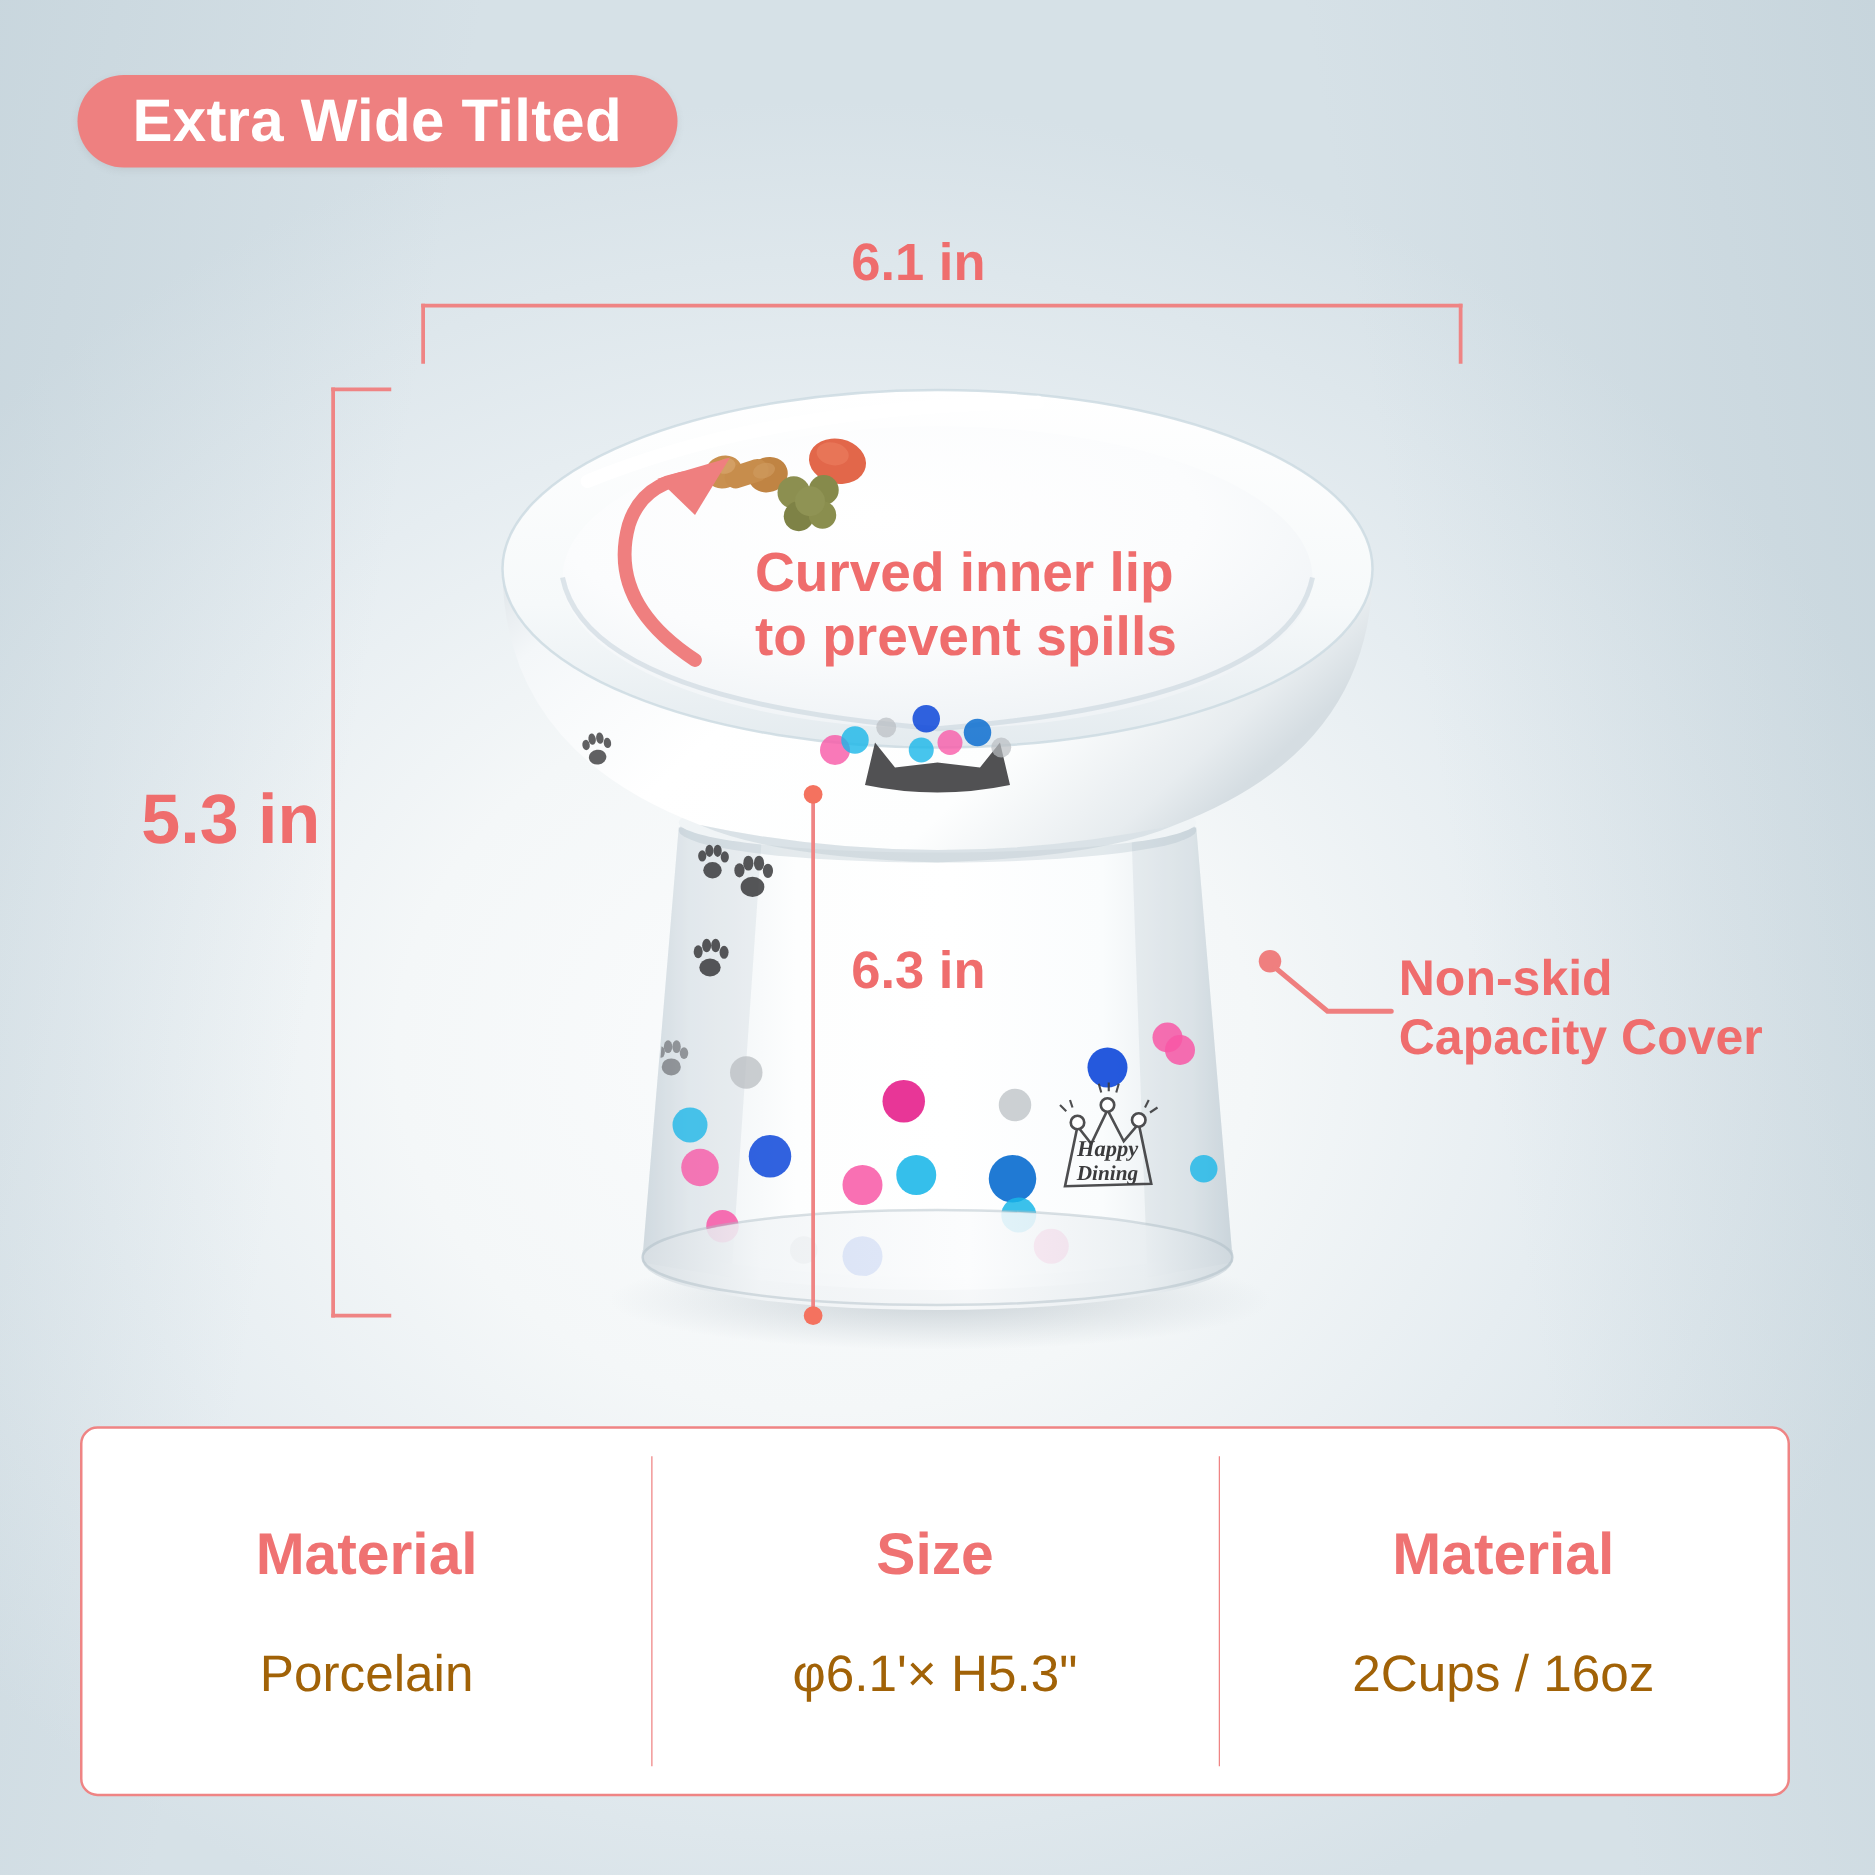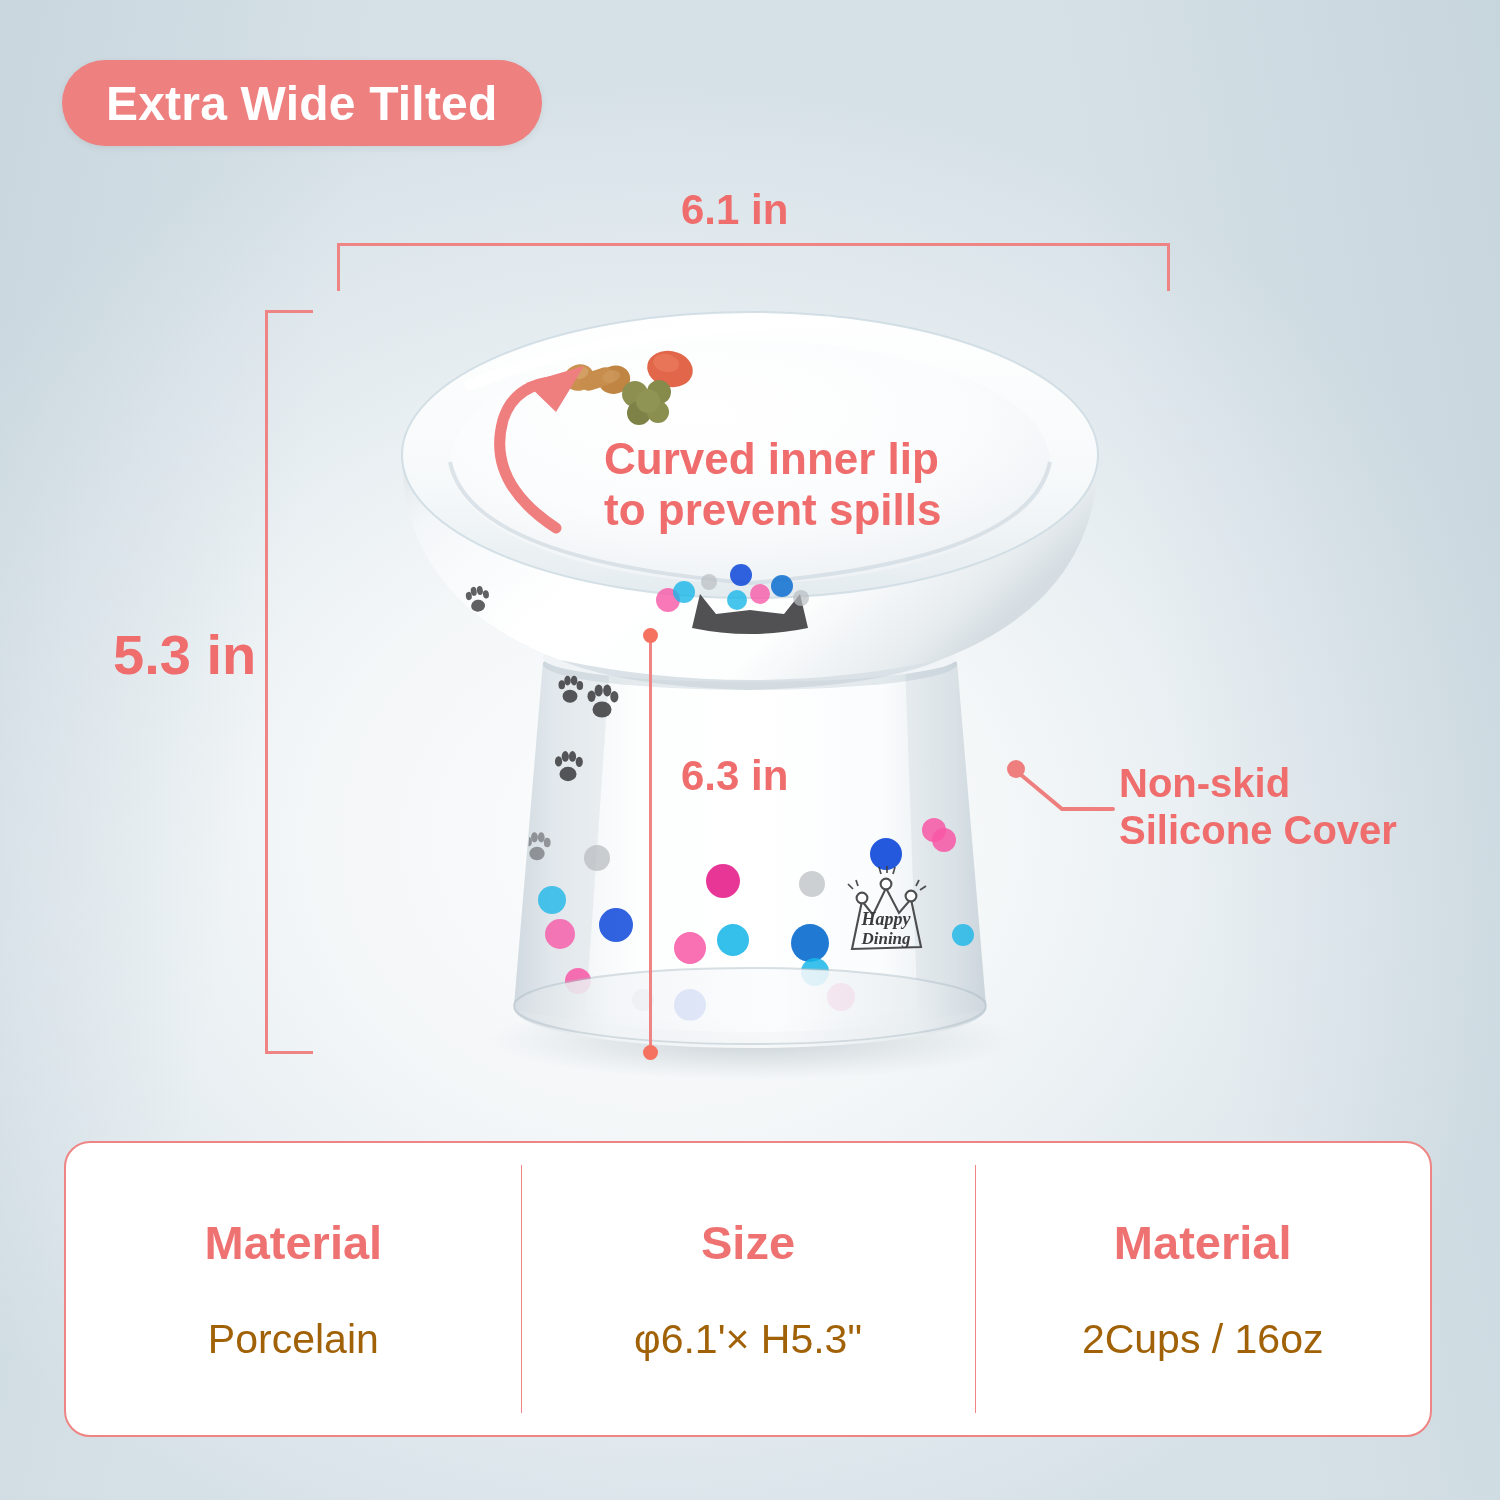--- a/index.html
+++ b/index.html
@@ -31,21 +31,21 @@
       linear-gradient(100deg, rgba(170,190,200,.30) 0%, rgba(255,255,255,0) 22%),
       linear-gradient(260deg, rgba(170,190,200,.34) 0%, rgba(255,255,255,0) 26%);
     pointer-events: none;
   }
 
   
   .badge {
     position: absolute;
     left: 62px;
     top: 60px;
-    height: 86px;
+    height: 74px;
     padding: 0 44px;
     display: flex;
     align-items: center;
     background: #ee8080;
     border-radius: 49px;
     box-shadow: 0 2px 6px rgba(120,110,115,.14);
     z-index: 30;
   }
   .badge-text {
     color: #ffffff;
@@ -93,21 +93,21 @@
 
   
   .spec-card {
     position: absolute;
     left: 64px;
     top: 1141px;
     width: 1368px;
     height: 296px;
     background: #ffffff;
     border: 2px solid #ef8484;
-    border-radius: 26px;
+    border-radius: 14px;
     display: flex;
     z-index: 30;
     box-sizing: border-box;
   }
   .spec-col {
     flex: 1;
     position: relative;
     display: flex;
     flex-direction: column;
     align-items: center;
@@ -391,21 +391,21 @@
     <div>Curved inner lip</div>
     <div>to prevent spills</div>
   </div>
 
   <svg style="position:absolute; left:1000px; top:755px; z-index:24;" width="130" height="75">
     <circle cx="16" cy="14" r="9" fill="#ef7f7f"></circle>
     <path d="M 20 19 L 62 54 L 113 54" fill="none" stroke="#ef7f7f" stroke-width="4" stroke-linecap="round"></path>
   </svg>
   <div class="callout" id="callout-silicone">
     <div>Non-skid</div>
-    <div>Silicone Cover</div>
+    <div>Capacity Cover</div>
   </div>
 
   <div class="spec-card">
     <div class="spec-col">
       <div class="spec-head">Material</div>
       <div class="spec-val">Porcelain</div>
     </div>
     <div class="spec-col">
       <div class="spec-head">Size</div>
       <div class="spec-val">φ6.1'× H5.3"</div>

